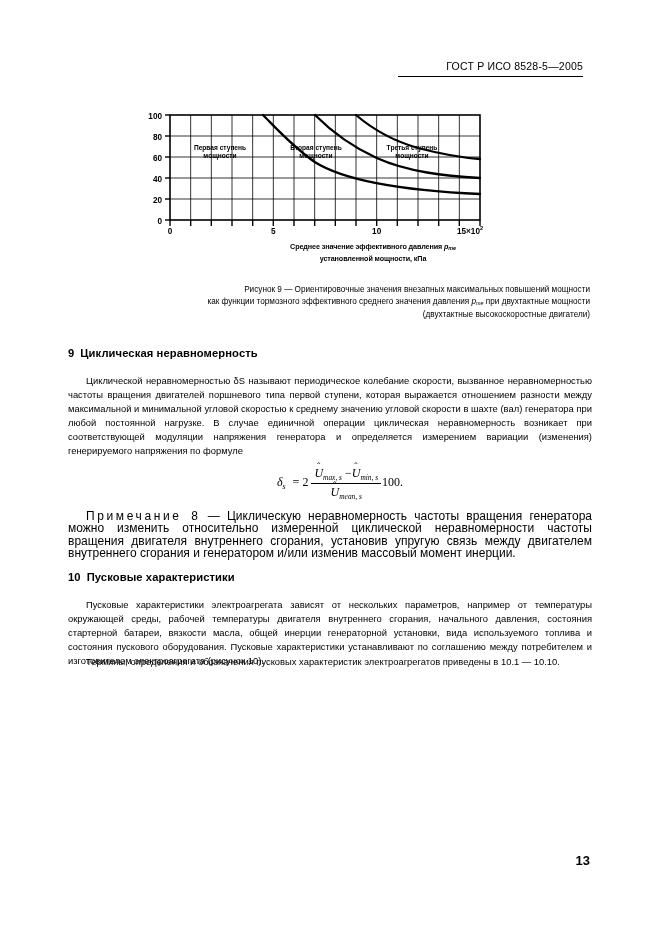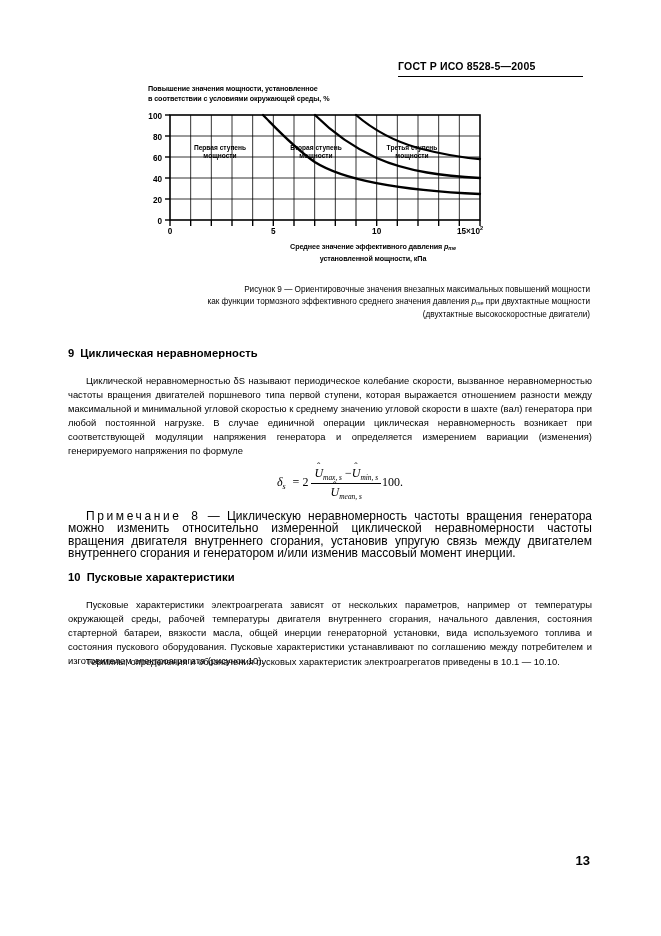--- a/index.html
+++ b/index.html
@@ -23,23 +23,23 @@
     height: 936px;
     overflow: hidden;
   }
 
   
   .header-band {
     position: absolute;
     left: 398px;
     top: 60px;
     width: 185px;
-    text-align: left;
+    text-align: right;
     font-size: 10.5px;
-    font-weight: bold;
+    font-weight: normal;
     letter-spacing: 0.2px;
   }
   .header-rule {
     position: absolute;
     left: 398px;
     top: 76px;
     width: 185px;
     height: 1px;
     background: #000;
   }
@@ -185,24 +185,20 @@
 </head>
 <body>
 
 <div class="page">
 
   <div class="header-band">ГОСТ Р ИСО 8528-5—2005</div>
   <div class="header-rule"></div>
 
   <div class="figure">
 
-    <div class="axis-title-y">
-      <span>Повышение значения мощности, установленное</span><br>
-      <span>в соответствии с условиями окружающей среды, %</span>
-    </div>
 
     <div class="plot-wrap">
       <svg class="plot-svg" width="350" height="125" viewBox="0 0 350 125">
 
         <g>
 
           <g stroke="#000" stroke-width="0.8" fill="none">
             <line x1="50.67" y1="5" x2="50.67" y2="110"></line>
             <line x1="71.33" y1="5" x2="71.33" y2="110"></line>
             <line x1="92.00" y1="5" x2="92.00" y2="110"></line>

